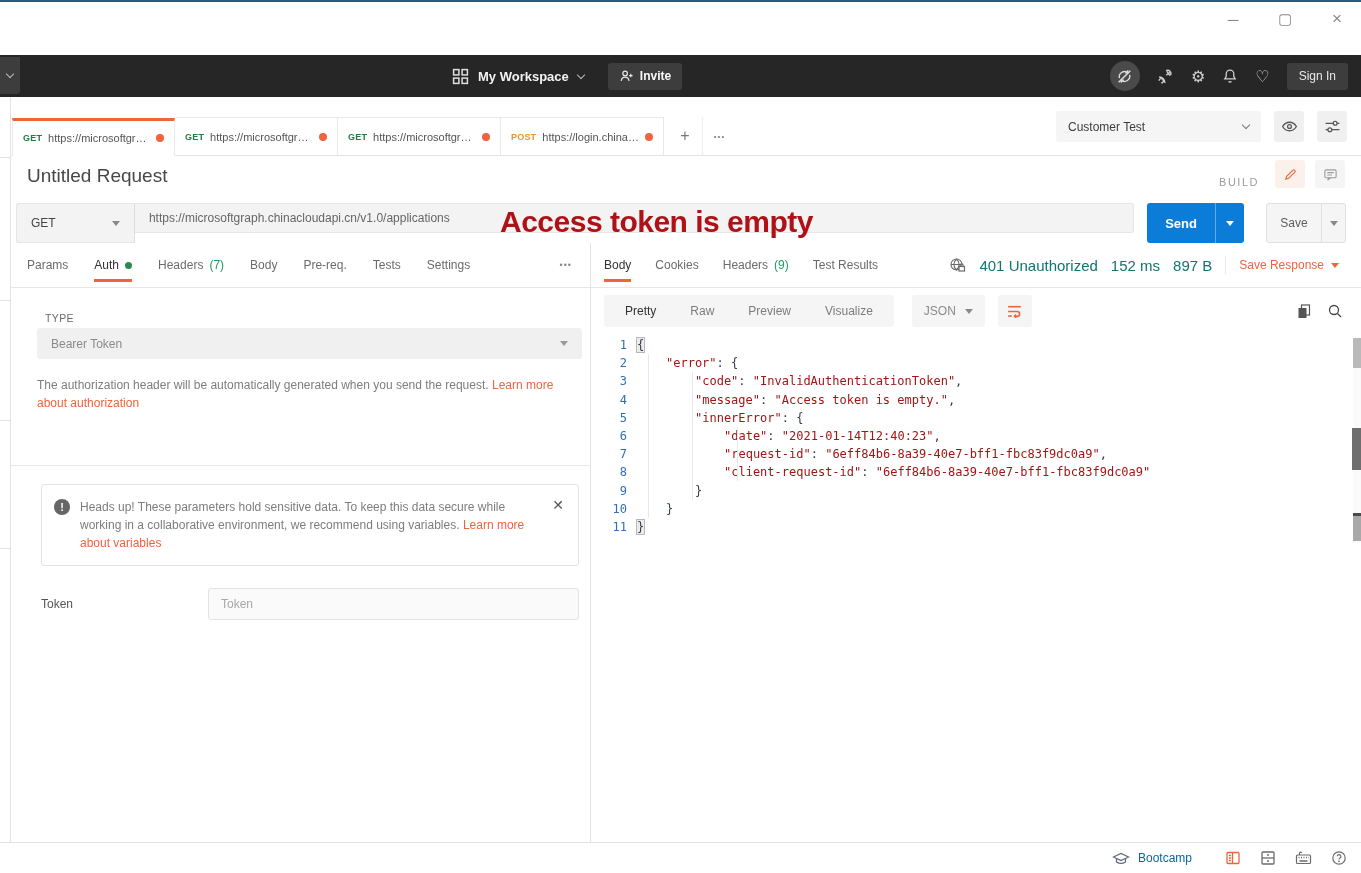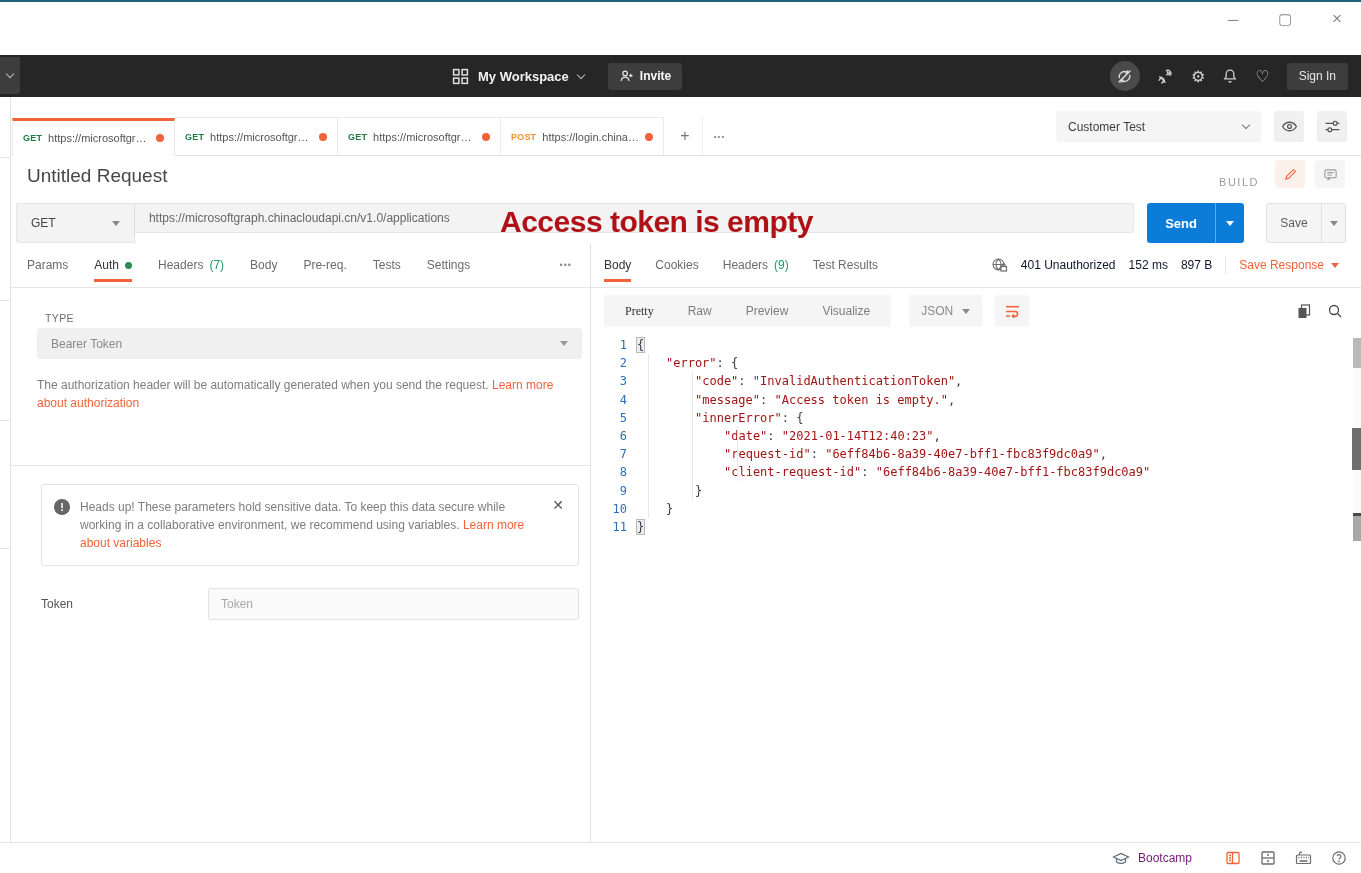--- a/index.html
+++ b/index.html
@@ -114,30 +114,30 @@
   #warning-close { flex:none; color:#555; font-size:14px; cursor:pointer; line-height:14px; }
   #token-row { position:absolute; left:30px; top:300px; width:538px; display:flex; align-items:center; }
   #token-label { width:167px; font-size:12px; color:#555; }
   #token-input { flex:1; height:32px; background:#fafafa; border:1px solid #e3e3e3; border-radius:3px; padding:0 12px;
     font-size:12px; color:#444; outline:none; font-family:"Liberation Sans", sans-serif; }
   #token-input::placeholder { color:#a8a8a8; }
 
   
   #rightpane .subtabs { padding-left:13px; gap:24px; }
   #resp-meta { margin-left:auto; display:flex; align-items:center; gap:13px; padding-right:22px; }
-  .meta-green { color:#0f172a; font-size:12px; }
+  .meta-green { color:#0f766e; font-size:15px; }
   #meta-divider { width:1px; height:18px; background:#e6e6e6; }
   #save-response { color:#f1633a; font-size:12px; display:flex; align-items:center; gap:7px; cursor:pointer; }
   #save-response .fcaret { width:0; height:0; border-left:4px solid transparent; border-right:4px solid transparent;
     border-top:5px solid #f1633a; }
 
   #prettybar { position:absolute; left:13px; top:52px; right:18px; height:32px; display:flex; align-items:center; }
   #viewseg { background:#f5f5f5; border-radius:3px; height:32px; display:flex; align-items:center; padding:0 4px; }
   .viewbtn { padding:0 17px; font-size:12px; color:#7d7d7d; height:32px; display:flex; align-items:center; cursor:pointer; }
-  .viewbtn.active { color:#333;font-family:Liberation Serif, serif; }
+  .viewbtn.active { color:#333; }
   #json-select { margin-left:18px; background:#f5f5f5; border-radius:3px; height:32px; padding:0 12px; display:flex;
     align-items:center; gap:9px; color:#8a8a8a; font-size:12px; cursor:pointer; }
   #wrap-btn { margin-left:13px; background:#f5f5f5; border-radius:3px; width:34px; height:32px; display:flex;
     align-items:center; justify-content:center; cursor:pointer; }
   #code-tools { margin-left:auto; display:flex; align-items:center; gap:15px; }
   #code-tools .hicon { color:#555; }
 
   
   #codearea { position:absolute; left:0; top:93px; right:16px; bottom:0; font-family:"DejaVu Sans Mono", monospace;
     font-size:12px; }
@@ -152,21 +152,21 @@
   #ed-scroll { position:absolute; right:0; top:95px; width:8px; height:205px; background:#fafafa; }
   #ed-thumb1 { position:absolute; left:0; top:0; width:8px; height:30px; background:#b9b9b9; }
   #ed-thumb2 { position:absolute; left:0; top:175px; width:8px; height:28px; background:#a8a8a8; border-top:3px solid #4a4a4a; }
 
   
   #win-scroll-thumb { position:absolute; left:1352px; top:428px; width:9px; height:42px; background:#6e6e6e; }
 
   
   #bottombar { position:absolute; left:0; top:842px; width:1361px; height:31px; background:#fff;
     border-top:1px solid #e3e3e3; display:flex; align-items:center; justify-content:flex-end; padding-right:14px; gap:19px; }
-  #bootcamp { display:flex; align-items:center; gap:8px; color:#701a75; font-size:12px; cursor:pointer; margin-right:14px; }
+  #bootcamp { display:flex; align-items:center; gap:8px; color:#0369a1; font-size:12px; cursor:pointer; margin-right:14px; }
   .ficon { display:flex; align-items:center; justify-content:center; cursor:pointer; color:#6b6b6b; }
 
   .chev { display:inline-block; width:6px; height:6px; border-right:1.5px solid currentColor;
     border-bottom:1.5px solid currentColor; transform:rotate(45deg); margin-top:-3px; }
   .caret { display:inline-block; width:0; height:0; border-left:4px solid transparent; border-right:4px solid transparent;
     border-top:5px solid currentColor; }
 </style>
 </head>
 <body>
 

